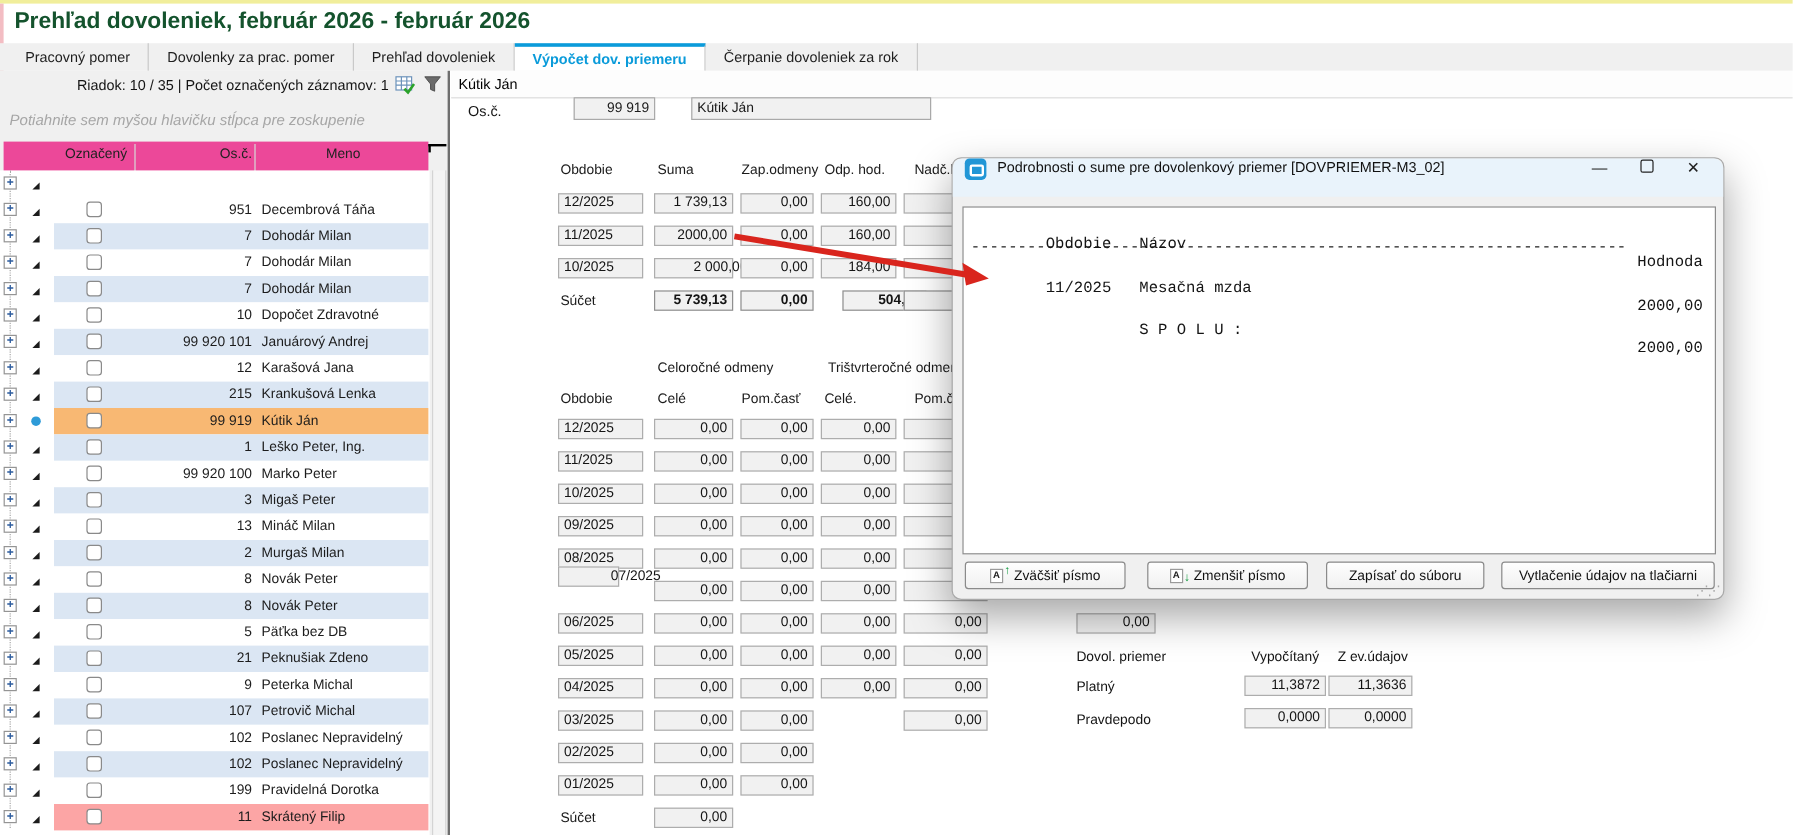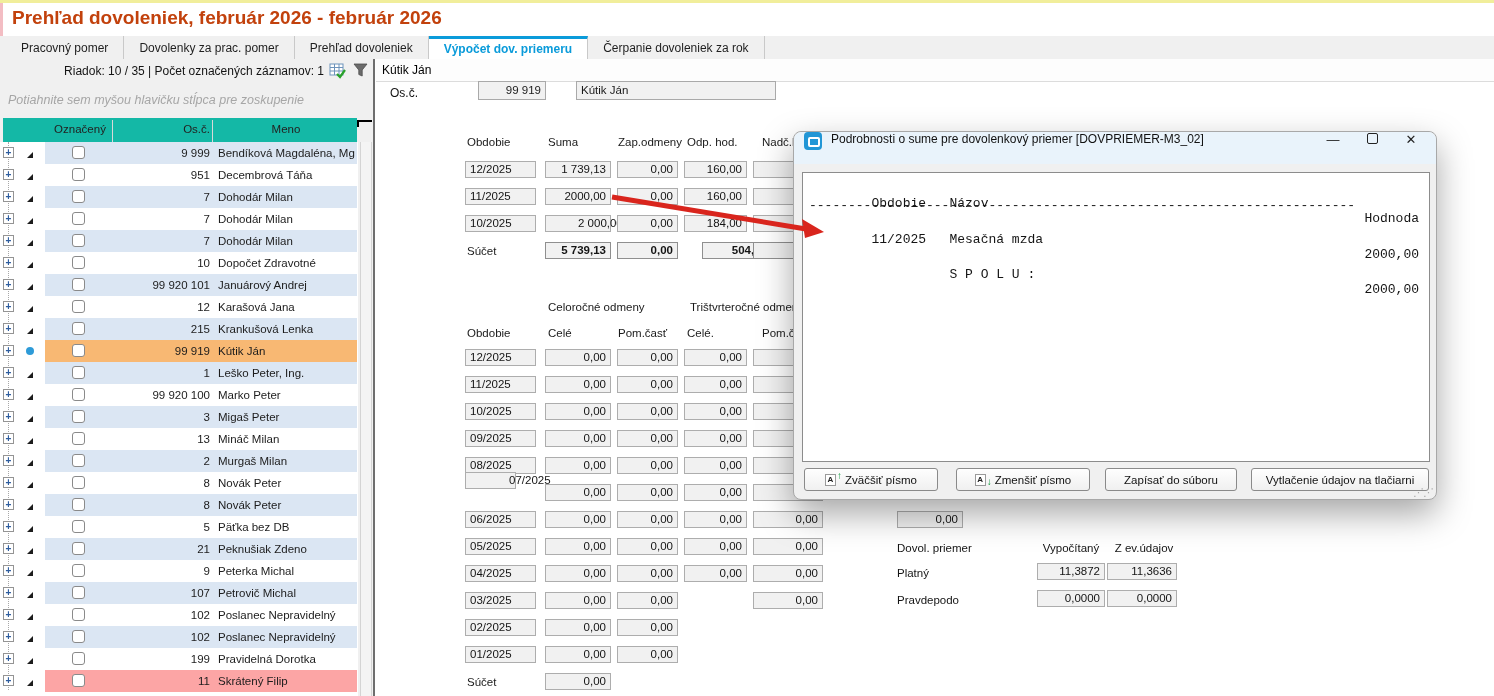--- a/index.html
+++ b/index.html
@@ -2,31 +2,31 @@
 <html><head>
 <meta charset="utf-8">
 <style>
   html,body{margin:0;padding:0}
   .screen{position:relative;width:1494px;height:696px;background:#fff;overflow:hidden;
           font-family:"Liberation Sans",sans-serif;font-size:12px;color:#1a1a1a}
 
   
   .top-strip{position:absolute;left:0;top:0;width:100%;height:3px;background:#f1ee9b}
   .left-strip{position:absolute;left:0;top:3px;width:3px;height:139px;background:#f3bdc3}
-  .page-title{position:absolute;left:12px;top:7px;font-size:19px;font-weight:bold;color:#c2410c;white-space:nowrap}
+  .page-title{position:absolute;left:12px;top:7px;font-size:19px;font-weight:bold;color:#14532d;white-space:nowrap}
   .tabbar{position:absolute;left:0;top:36px;width:100%;height:23px;background:#f0f0f0;display:flex;padding-left:6px;box-sizing:border-box}
   .tab{padding:0 15px;display:flex;align-items:center;border-right:1px solid #c9c9c9;white-space:nowrap;color:#1f1f1f;cursor:default}
   .tab.active{background:#fff;color:#0a9bda;font-weight:bold;border-top:3px solid #0a9bda;border-right:1px solid #c9c9c9}
 
   
   .left-bg{position:absolute;left:0;top:59px;width:373px;height:637px;background:#f0f0f0}
   .status-text{position:absolute;left:0;top:64px;width:324px;text-align:right;color:#141414}
   .icon-btn{position:absolute;width:17px;height:17px;top:62px}
   .group-hint{position:absolute;left:8px;top:93px;font-size:12.5px;font-style:italic;color:#a6a6a6;white-space:nowrap}
-  .grid-head{position:absolute;left:3px;top:118px;width:354px;height:37px;background:#14b8a6;border-bottom:4px solid #0369a1;box-sizing:border-box}
+  .grid-head{position:absolute;left:3px;top:118px;width:354px;height:37px;background:#ec4899;border-bottom:4px solid #0369a1;box-sizing:border-box}
   .grid-head .hc{position:absolute;top:0;line-height:23px;font-size:11.5px;color:#222}
   .grid-head .sep{position:absolute;top:2px;bottom:2px;width:1px;background:#d8d8d8}
   .grid-corner-h{position:absolute;left:357px;top:120px;width:15px;height:2px;background:#000}
   .grid-corner-v{position:absolute;left:357px;top:120px;width:2px;height:7px;background:#000}
   .grid-body{position:absolute;left:0;top:142px;width:358px;height:554px;background:#fff;overflow:hidden}
   .treeline{position:absolute;left:8px;top:0;height:548px;border-left:1px dotted #a8a8a8}
   .grow{position:absolute;left:0;width:358px;height:22px}
   .exp{position:absolute;left:3px;top:5px;width:11px;height:11px;border:1px solid #949494;background:#fff;
        color:#2d5c9e;font-size:10px;line-height:9px;text-align:center;box-sizing:border-box;font-weight:bold}
   .tri{position:absolute;left:27px;top:10px;width:0;height:0;border-left:6px solid transparent;border-bottom:6px solid #1c1c1c}
@@ -119,25 +119,20 @@
     <span class="sep" style="left:209px"></span>
   </div>
   <div class="grid-corner-h"></div>
   <div class="grid-corner-v"></div>
 
   <div class="grid-body" id="grid-body">
     <div class="treeline"></div>
   <div class="grow" style="top: 0px;">
         <div class="exp">+</div>
         <div class="tri"></div>
-        <div class="stripe" style="background: rgb(219, 230, 243);">
-          <div class="cbx"></div>
-          <div class="g-osc">9 999</div>
-          <div class="g-name">Bendíková Magdaléna, Mg</div>
-        </div>
       </div>
       <div class="grow" style="top: 22px;">
         <div class="exp">+</div>
         <div class="tri"></div>
         <div class="stripe" style="background: rgb(255, 255, 255);">
           <div class="cbx"></div>
           <div class="g-osc">951</div>
           <div class="g-name">Decembrová Táňa</div>
         </div>
       </div>

